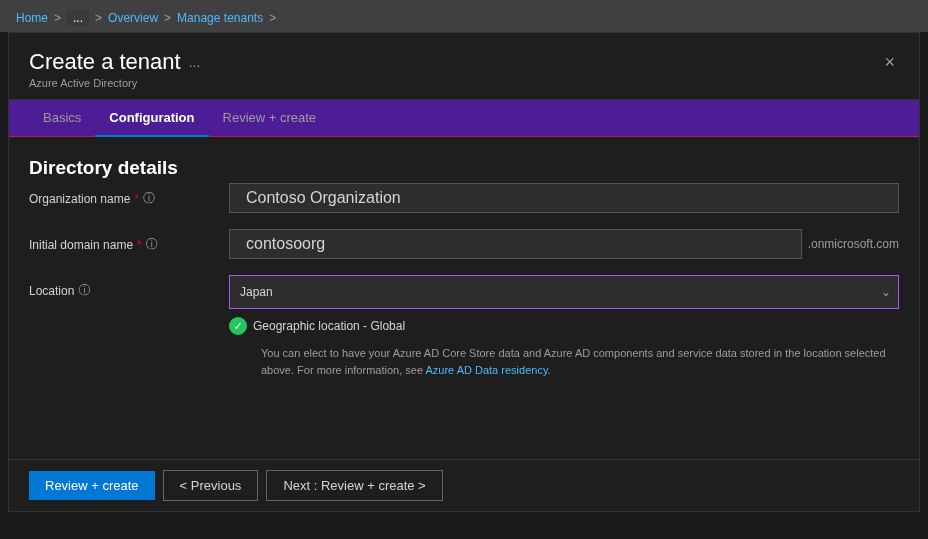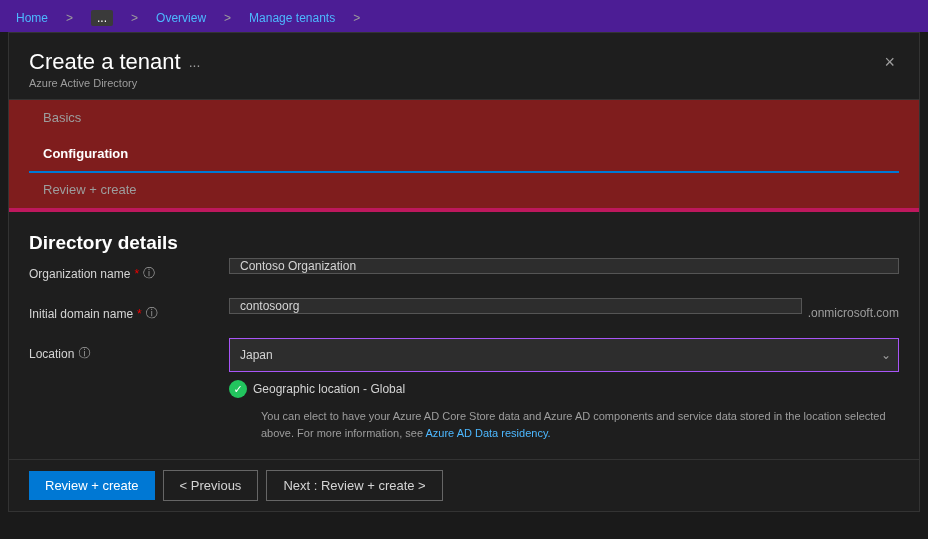--- a/index.html
+++ b/index.html
@@ -6,25 +6,25 @@
     body {
       background-color: #1a1a1a;
       color: #d4d4d4;
       font-family: 'Segoe UI', Arial, sans-serif;
       font-size: 13px;
       width: 928px;
       height: 539px;
       overflow: hidden;
     }
     .breadcrumb-bar {
-      background: #4c1d95;
+      background: #404040;
       padding: 10px 16px 6px 16px;
       display: flex;
       align-items: center;
-      gap: 18px;
+      gap: 6px;
       font-size: 12px;
       color: #9d9d9d;
     }
     .breadcrumb-bar a, .breadcrumb-link {
       color: #4db8ff;
       text-decoration: none;
       cursor: pointer;
     }
     .breadcrumb-separator {
       color: #9d9d9d;
@@ -76,23 +76,22 @@
       font-size: 18px;
       cursor: pointer;
       background: none;
       border: none;
       padding: 4px;
       line-height: 1;
     }
     .tabs {
       display: flex;
       padding: 0 20px;
-      border-bottom: 4px solid #be185d;
-      background: #7f1d1d;
-      flex-direction: column;
+      border-bottom: 1px solid #be185d;
+      background: #4c1d95;
     }
     .tab {
       padding: 10px 14px;
       font-size: 13px;
       cursor: pointer;
       color: #9d9d9d;
       border-bottom: 2px solid transparent;
       margin-bottom: -1px;
     }
     .tab.active {
@@ -141,24 +140,24 @@
       cursor: pointer;
     }
     .form-control-wrap {
       flex: 1;
     }
     .form-input {
       width: 100%;
       background: #2d2d2d;
       border: 1px solid #555;
       color: #d4d4d4;
-      padding: 5px 10px;
-      font-size: 12px;
+      padding: 5px 16px;
+      font-size: 16px;
       outline: none;
-      height: 16px;
+      height: 30px;
     }
     .domain-row {
       display: flex;
       align-items: flex-start;
     }
     .domain-input-wrap {
       flex: 1;
       display: flex;
       flex-direction: column;
     }

